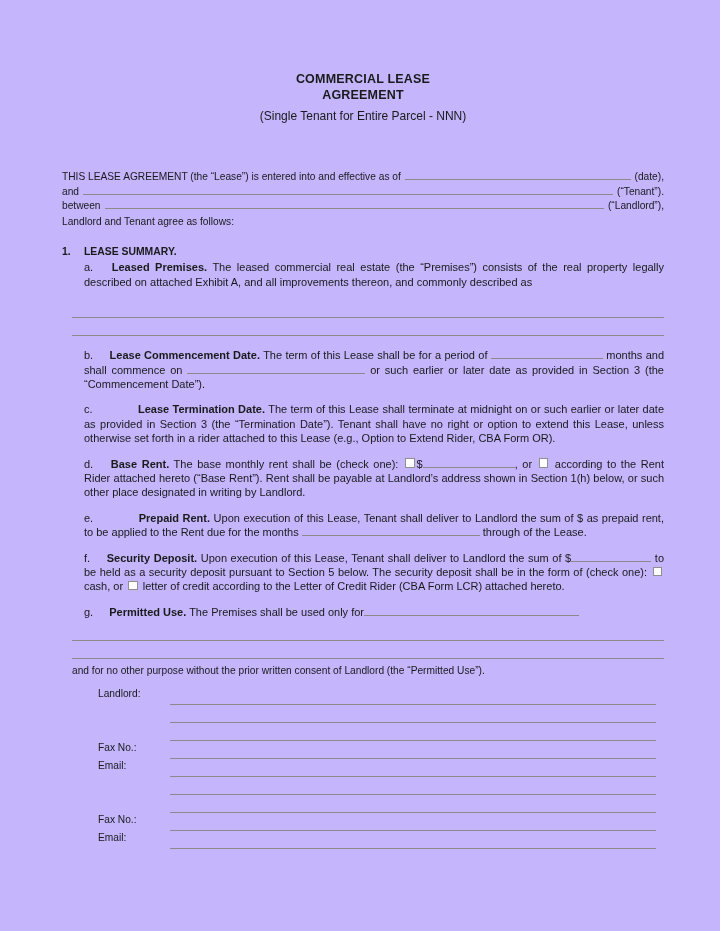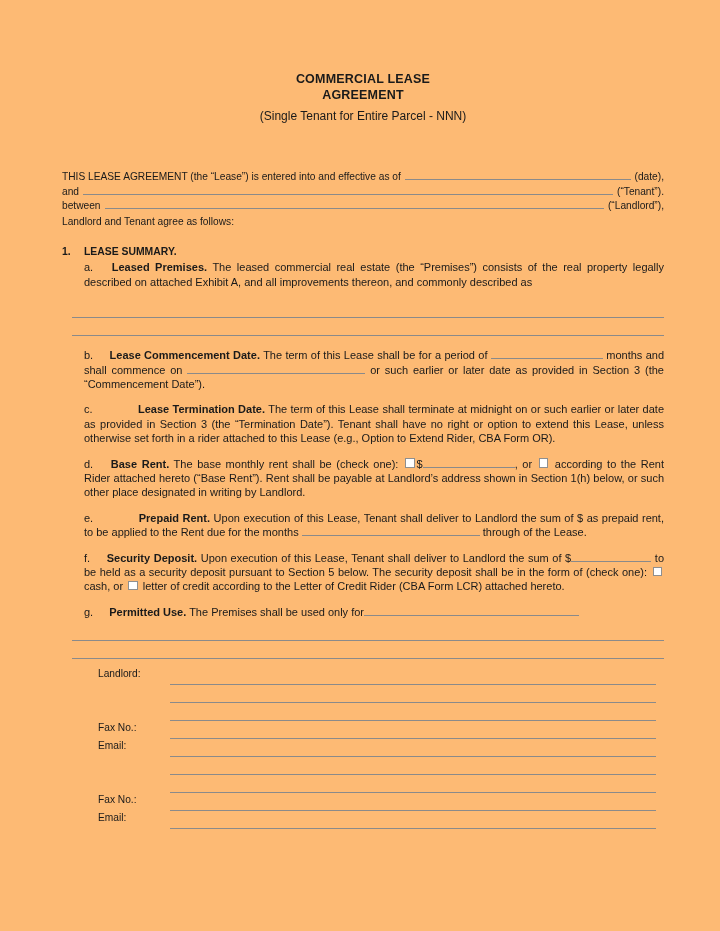--- a/index.html
+++ b/index.html
@@ -13,21 +13,21 @@
     font-family: "Liberation Sans", sans-serif;
     color: #1a1a1a;
     position: relative;
     overflow: hidden;
   }
   .page {
     position: absolute;
     left: 0; top: 0;
     width: 720px;
     height: 931px;
-    background: #fdba74;
+    background: #c4b5fd;
     box-sizing: border-box;
     padding: 72px 56px 40px 62px;
   }
 
   
   .title-block {
     text-align: center;
     margin-bottom: 46px;
   }
   .doc-title {
@@ -281,20 +281,21 @@
     <p style="text-align:left;">
       <span class="letter">g.</span>
       <span class="lead-indent"></span><b>Permitted Use.</b>
       <span>The Premises shall be used only for</span><span class="rule-inline r-215"></span>
     </p>
   </div>
   <div class="rules-block" style="margin-top:4px;">
     <div class="rule-row"></div>
     <div class="rule-row"></div>
   </div>
+  <div class="post-rule-text">and for no other purpose without the prior written consent of Landlord (the “Permitted Use”).</div>
 
 
   <div class="addr-block">
     <div class="addr-row">
       <span class="addr-label">Landlord:</span>
       <span class="addr-line"></span>
     </div>
     <div class="addr-row">
       <span class="addr-label"></span>
       <span class="addr-line"></span>

